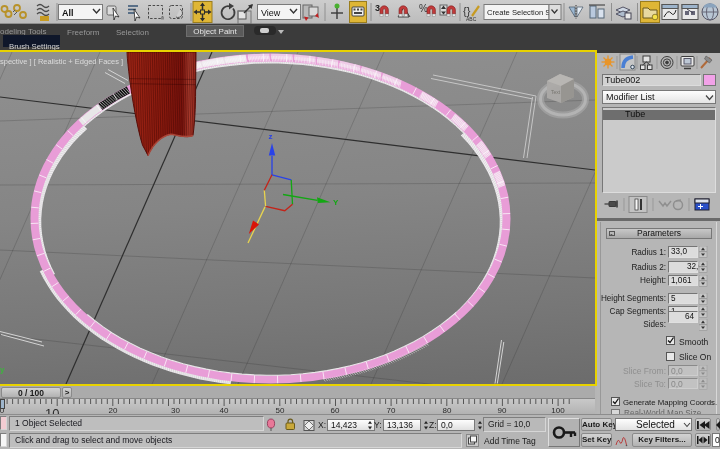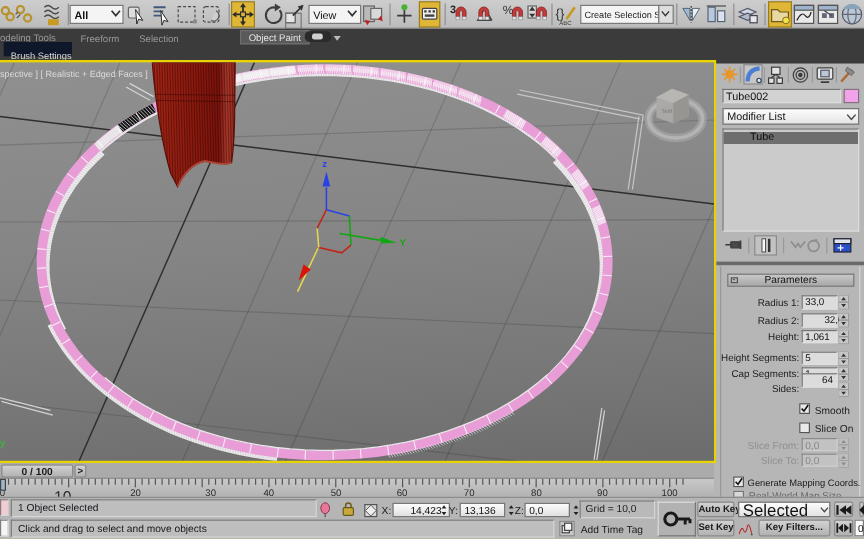--- a/index.html
+++ b/index.html
@@ -145,21 +145,21 @@
     <circle cx="710" cy="12" r="8" fill="#b9c6d4" stroke="#556"></circle>
     <ellipse cx="710" cy="12" rx="3.5" ry="8" fill="none" stroke="#667"></ellipse>
     <line x1="702" y1="12" x2="718" y2="12" stroke="#667"></line>
     <path d="M703,7.5 a8,8 0 0,1 14,0" fill="#8aa3bd" stroke="none"></path>
   </svg>
 
 <div class="abs" style="left:0;top:24px;width:720px;height:29px;background:#3b3b3b"></div>
 <div class="abs" style="left:0;top:27px;height:13px;font-size:8px;color:#989898">odeling Tools</div>
 <div class="abs" style="left:67px;top:27.5px;font-size:8px;color:#989898">Freeform</div>
 <div class="abs" style="left:116px;top:27.5px;font-size:8px;color:#989898">Selection</div>
-<div class="abs" style="left:200px;top:24.5px;width:58px;height:12.5px;background:#5a5a5a;border:1px solid #6e6e6e;font-size:8px;color:#e5e5e5;text-align:center;line-height:11.5px">Object Paint</div>
+<div class="abs" style="left:186px;top:24.5px;width:58px;height:12.5px;background:#5a5a5a;border:1px solid #6e6e6e;font-size:8px;color:#e5e5e5;text-align:center;line-height:11.5px">Object Paint</div>
 <div class="abs" style="left:254px;top:26px;width:22px;height:9px;background:#2a2a2a;border-radius:4px"></div>
 <div class="abs" style="left:260px;top:28px;width:9px;height:5px;background:#cfcfcf;border-radius:2px"></div>
 <div class="abs" style="left:278px;top:29.5px;width:0;height:0;border-left:3px solid transparent;border-right:3px solid transparent;border-top:4px solid #bbb"></div>
 <div class="abs" style="left:3px;top:35px;width:57px;height:12px;background:#4e4e4e;border:6px solid #0f172a;font-size:7.8px;color:#d6d6d6;text-align:center;line-height:11px">Brush Settings</div>
 
 <div class="abs" style="left:0;top:50px;width:597px;height:336px;background:#e8d200"></div>
 <div class="abs" style="left:0;top:52px;width:595px;height:332px;background:linear-gradient(176deg,#909090,#858585 45%,#777777 78%,#6c6c6c)"></div>
 <svg width="595" height="332" viewBox="0 52 595 332" style="position:absolute;left:0;top:52px">
     <g stroke="rgba(30,30,30,0.18)" stroke-width="1">
       <line x1="0" y1="121" x2="595" y2="100"></line>
@@ -1455,21 +1455,21 @@
 <div class="abs sunken" style="left:9px;top:432.5px;width:453px;height:15px;background:#bebebe;font-size:8.5px;color:#16161c;line-height:13px;padding-left:5px">Click and drag to select and move objects</div>
 <svg width="60" height="14" style="position:absolute;left:264px;top:418px">
 <ellipse cx="7" cy="5.5" rx="3.6" ry="4.5" fill="#e87898" stroke="#8a3050" stroke-width="0.8"></ellipse>
     <line x1="7" y1="10" x2="7" y2="13" stroke="#555"></line>
 <rect x="22" y="5" width="8.5" height="6.5" rx="1" fill="#c9a83a" stroke="#6a5a1a"></rect>
     <path d="M24,5 v-1.5 a2.3,2.3 0 0,1 4.6,0 V5" fill="none" stroke="#6a5a1a" stroke-width="1.2"></path>
 <rect x="40" y="2.5" width="10" height="10" fill="#d8d8d8" stroke="#555"></rect>
     <path d="M45,3 l4.5,4.5 l-4.5,4.5 l-4.5,-4.5 Z" fill="#eee" stroke="#555" stroke-width="0.8"></path>
 </svg>
 <div class="abs" style="left:318px;top:420px;font-size:8.5px;color:#1c1c1c">X:</div>
-<div class="abs" style="left:327px;top:418.5px;width:48px;height:12px;background:linear-gradient(#fdfdfd,#e0e0e0);border:1px solid #787878;font-size:8.5px;color:#111;line-height:11px;padding-left:14px">14,423</div>
+<div class="abs" style="left:327px;top:418.5px;width:48px;height:12px;background:linear-gradient(#fdfdfd,#e0e0e0);border:1px solid #787878;font-size:8.5px;color:#111;line-height:11px;padding-left:3px">14,423</div>
 <svg width="9" height="12" style="position:absolute;left:365.5px;top:418.5px">
     <polygon points="4,2 2,4.8 6,4.8" fill="#222"></polygon>
     <polygon points="4,10.4 2,7.6 6,7.6" fill="#222"></polygon>
   </svg>
 <div class="abs" style="left:374px;top:420px;font-size:8.5px;color:#1c1c1c">Y:</div>
 <div class="abs" style="left:383px;top:418.5px;width:38px;height:12px;background:linear-gradient(#fdfdfd,#e0e0e0);border:1px solid #787878;font-size:8.5px;color:#111;line-height:11px;padding-left:3px">13,136</div>
 <svg width="9" height="12" style="position:absolute;left:421.5px;top:418.5px">
     <polygon points="4,2 2,4.8 6,4.8" fill="#222"></polygon>
     <polygon points="4,10.4 2,7.6 6,7.6" fill="#222"></polygon>
   </svg>
@@ -1488,21 +1488,21 @@
 <div class="abs" style="left:484px;top:435.5px;font-size:8.5px;color:#1c1c1c">Add Time Tag</div>
 <div class="abs raised" style="left:548px;top:417.5px;width:32px;height:29px;background:#b2b2b2"></div>
 <svg width="32" height="29" style="position:absolute;left:548px;top:417.5px">
 <circle cx="11" cy="14.5" r="5" fill="none" stroke="#1a1a1a" stroke-width="2.6"></circle>
 <line x1="16" y1="14.5" x2="27" y2="14.5" stroke="#1a1a1a" stroke-width="2.6"></line>
 <line x1="23" y1="14.5" x2="23" y2="19" stroke="#1a1a1a" stroke-width="2.4"></line>
 <line x1="27" y1="14.5" x2="27" y2="18" stroke="#1a1a1a" stroke-width="2.4"></line>
 </svg>
 <div class="abs btn" style="left:581px;top:417.5px;width:31px;height:13.5px;font-size:8px;line-height:12px">Auto Key</div>
 <div class="abs btn" style="left:581px;top:433px;width:31px;height:13.5px;font-size:8px;line-height:12px">Set Key</div>
-<div class="abs" style="left:615px;top:417.5px;width:77px;height:13.5px;background:linear-gradient(#fdfdfd,#e2e2e2);border:1px solid #787878;font-size:14px;color:#111;line-height:12px;padding-left:3px">Selected</div>
+<div class="abs" style="left:615px;top:417.5px;width:77px;height:13.5px;background:linear-gradient(#fdfdfd,#e2e2e2);border:1px solid #787878;font-size:10px;color:#111;line-height:12px;padding-left:20px">Selected</div>
 <svg width="12" height="13" style="position:absolute;left:681px;top:418px">
     <path d="M3,5 l3,3.5 l3,-3.5" fill="none" stroke="#444" stroke-width="1.1"></path>
   </svg>
 <svg width="16" height="14" style="position:absolute;left:614px;top:433.5px">
     <path d="M2,11 q2,-7 3.5,-3.5 q1.8,5 3.5,-3.5 q1.5,-2.5 3.5,7" fill="none" stroke="#b83030" stroke-width="0.9"></path>
     <circle cx="12.5" cy="11.5" r="0.8" fill="#555"></circle>
   </svg>
 <div class="abs btn" style="left:632px;top:433px;width:60px;height:13.5px;font-size:8px;line-height:12px">Key Filters...</div>
 <div class="abs btn" style="left:695px;top:417.5px;width:16px;height:13.5px"></div>
 <svg width="16" height="13.5" style="position:absolute;left:695px;top:417.5px">

